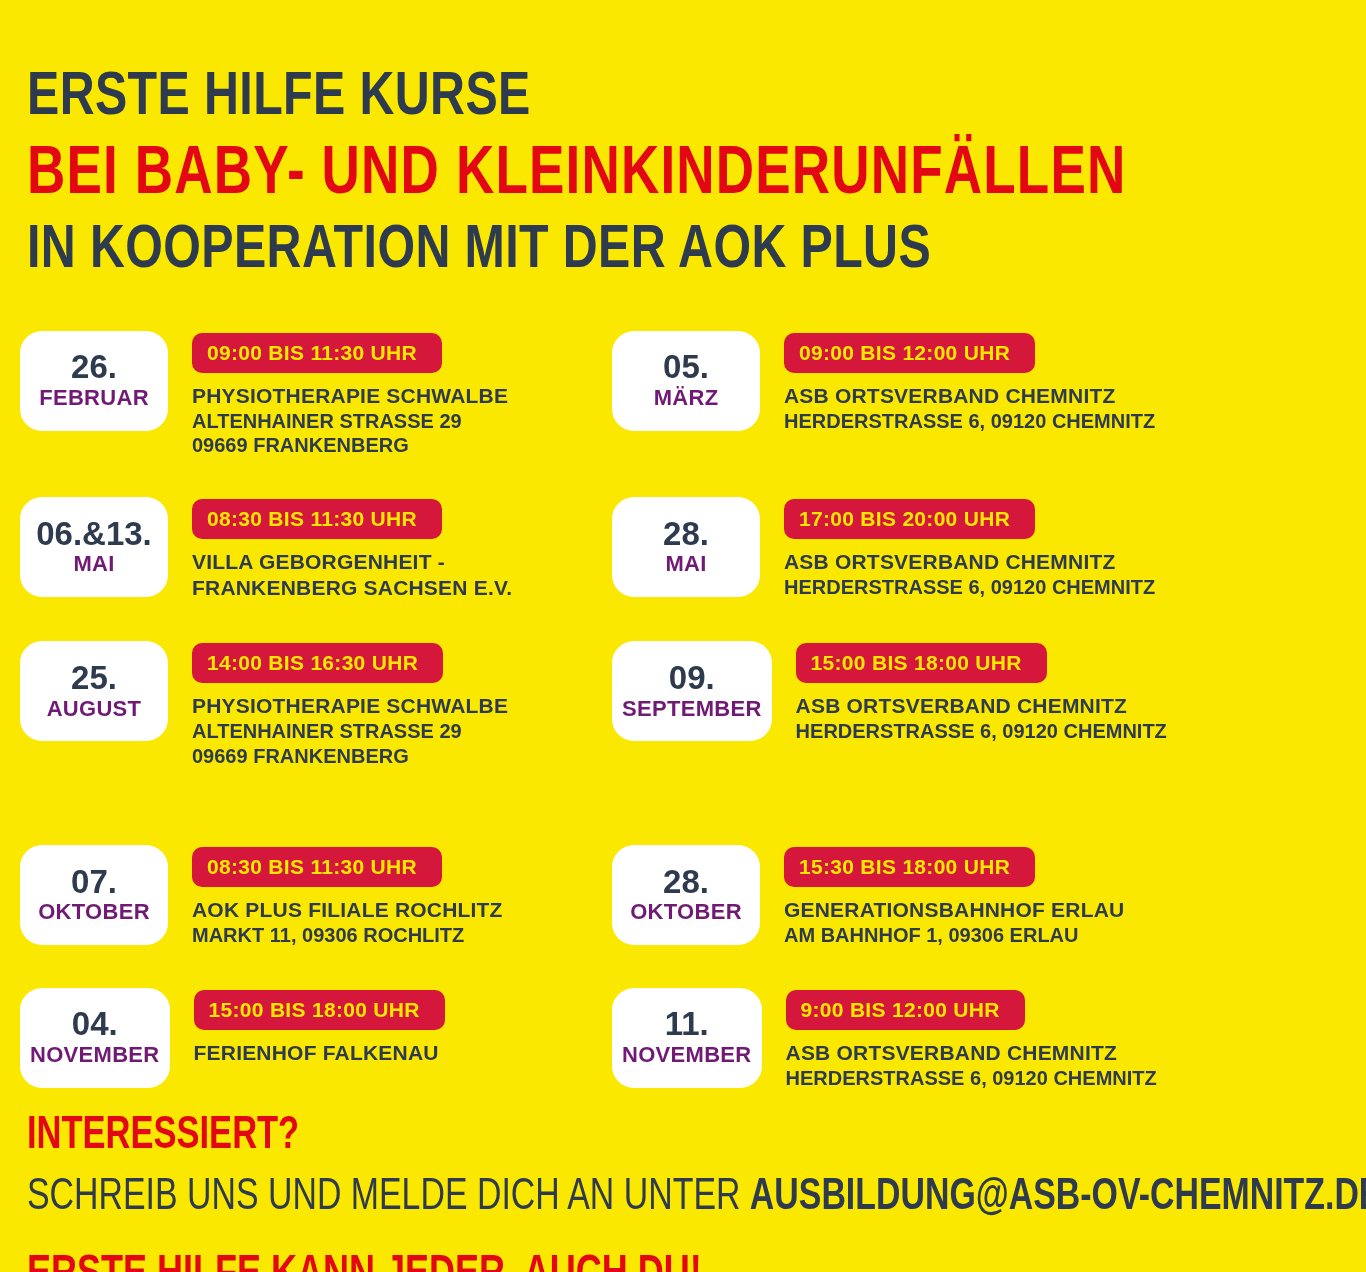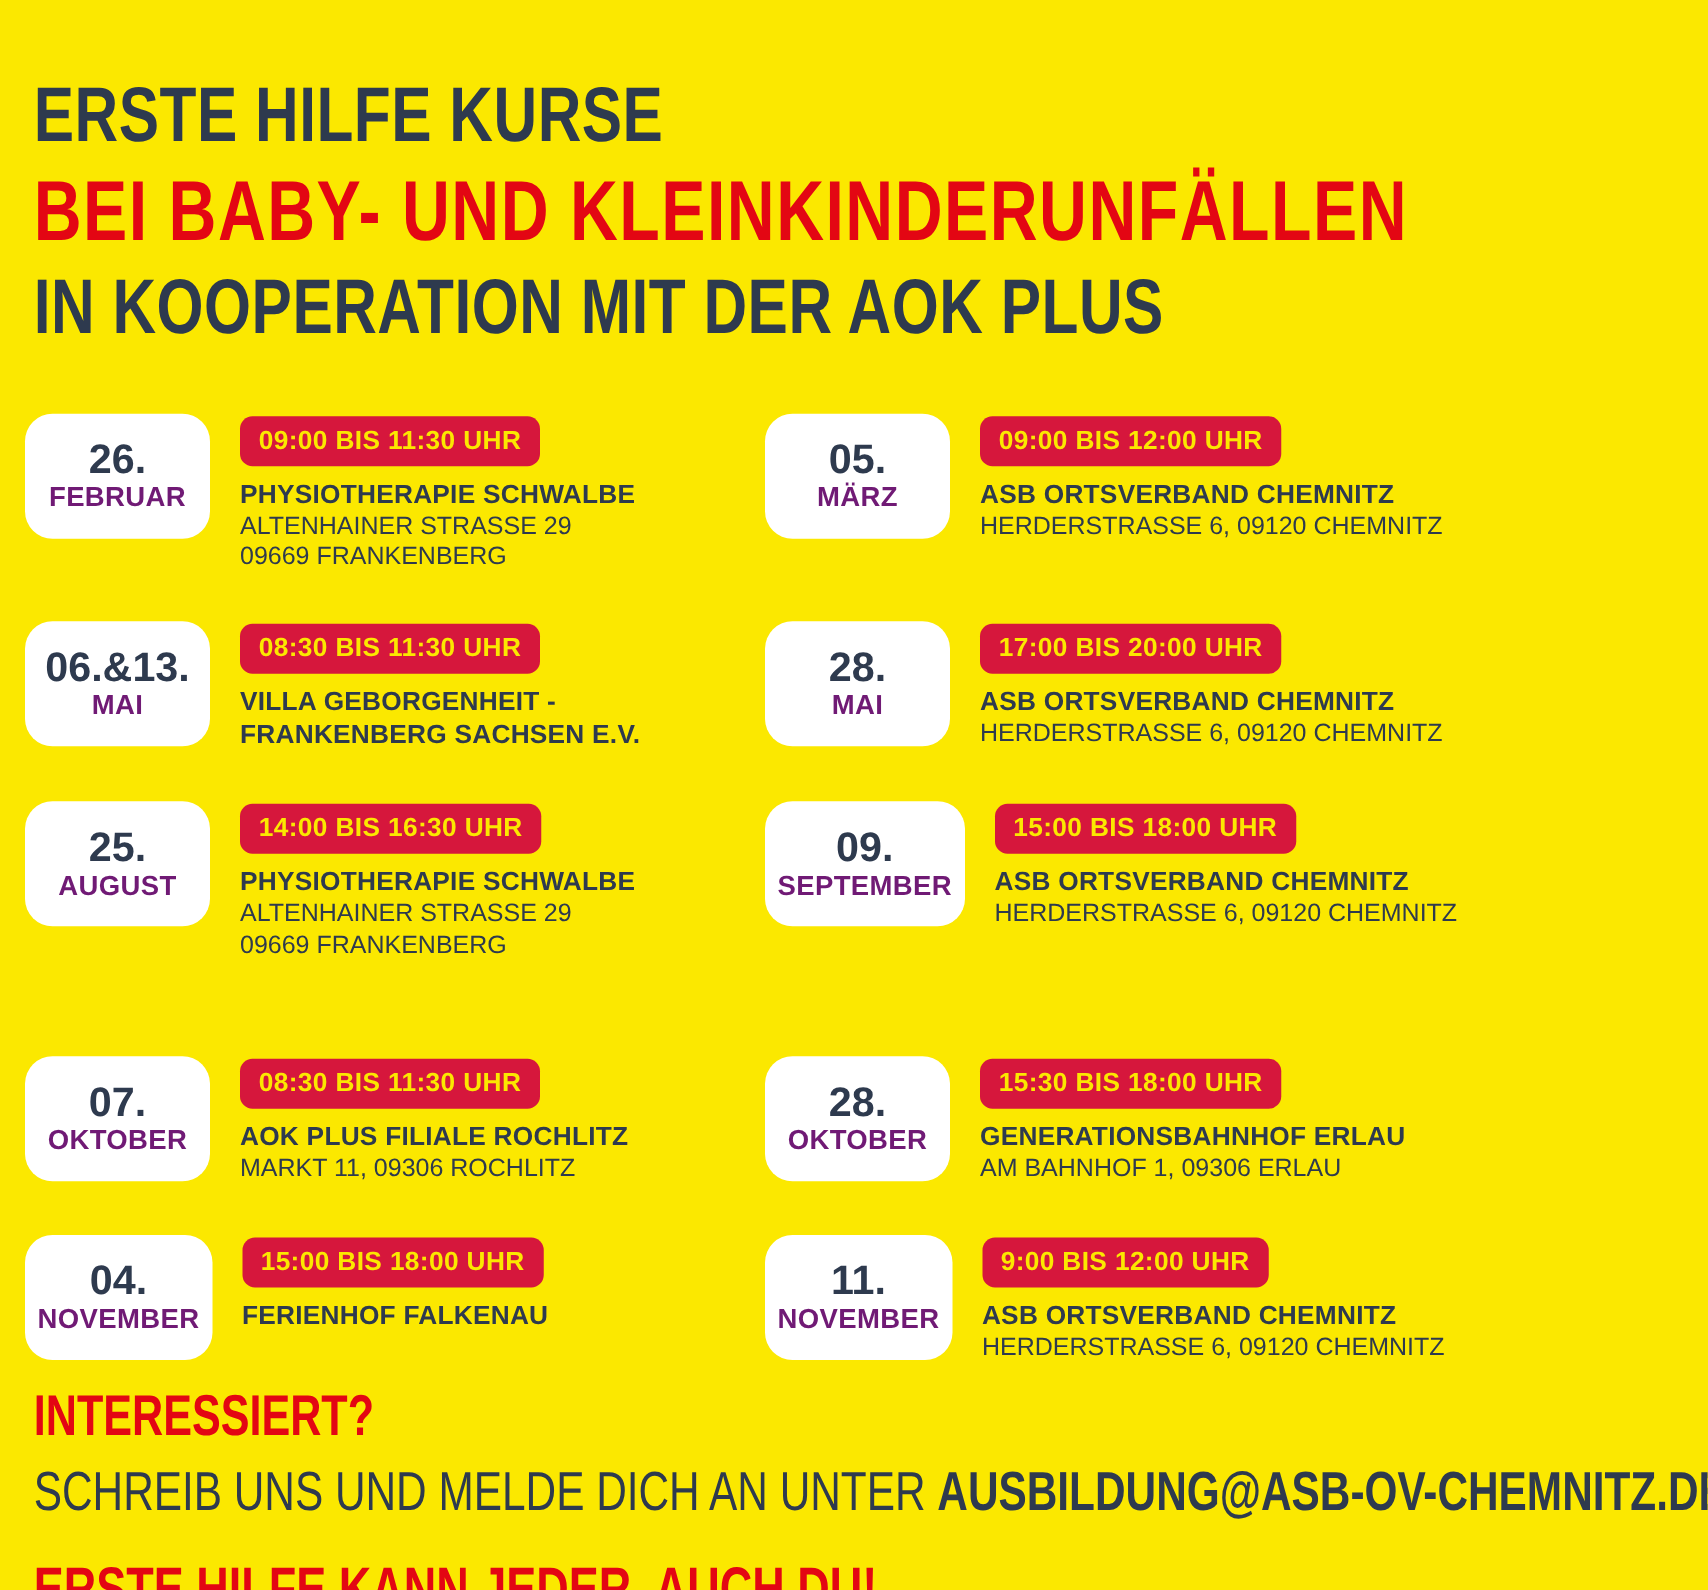--- a/index.html
+++ b/index.html
@@ -50,27 +50,27 @@
   .month { font-size: 22px; font-weight: 700; color: #701a75; line-height: 1.2; letter-spacing: 0.3px; }
 
   .info { margin-left: 24px; padding-top: 2px; }
   .badge {
     display: inline-block;
     background: #D6173C;
     color: #FBE800;
     font-weight: 700;
     font-size: 21px;
     line-height: 1;
-    padding: 9px 15px 10px 15px;
+    padding: 9px 25px 10px 15px;
     border-radius: 10px;
     margin-bottom: 10px;
     letter-spacing: 0.3px;
   }
   .venue { font-size: 21px; font-weight: 700; color: #2E3A4E; line-height: 1.24; letter-spacing: 0.2px; }
-  .addr  { font-size: 20px; font-weight: 400; color: #2E3A4E; line-height: 1.22; }
+  .addr  { font-size: 20px; font-weight: 700; color: #2E3A4E; line-height: 1.22; }
 
   
   .footer { margin-top: 16px; }
   .interested {
     font-size: 46px; font-weight: 700; color: #E30613;
     transform: scaleX(0.75); transform-origin: left center;
     white-space: nowrap; line-height: 1.15;
   }
   .contact {
     margin-top: 10px;

